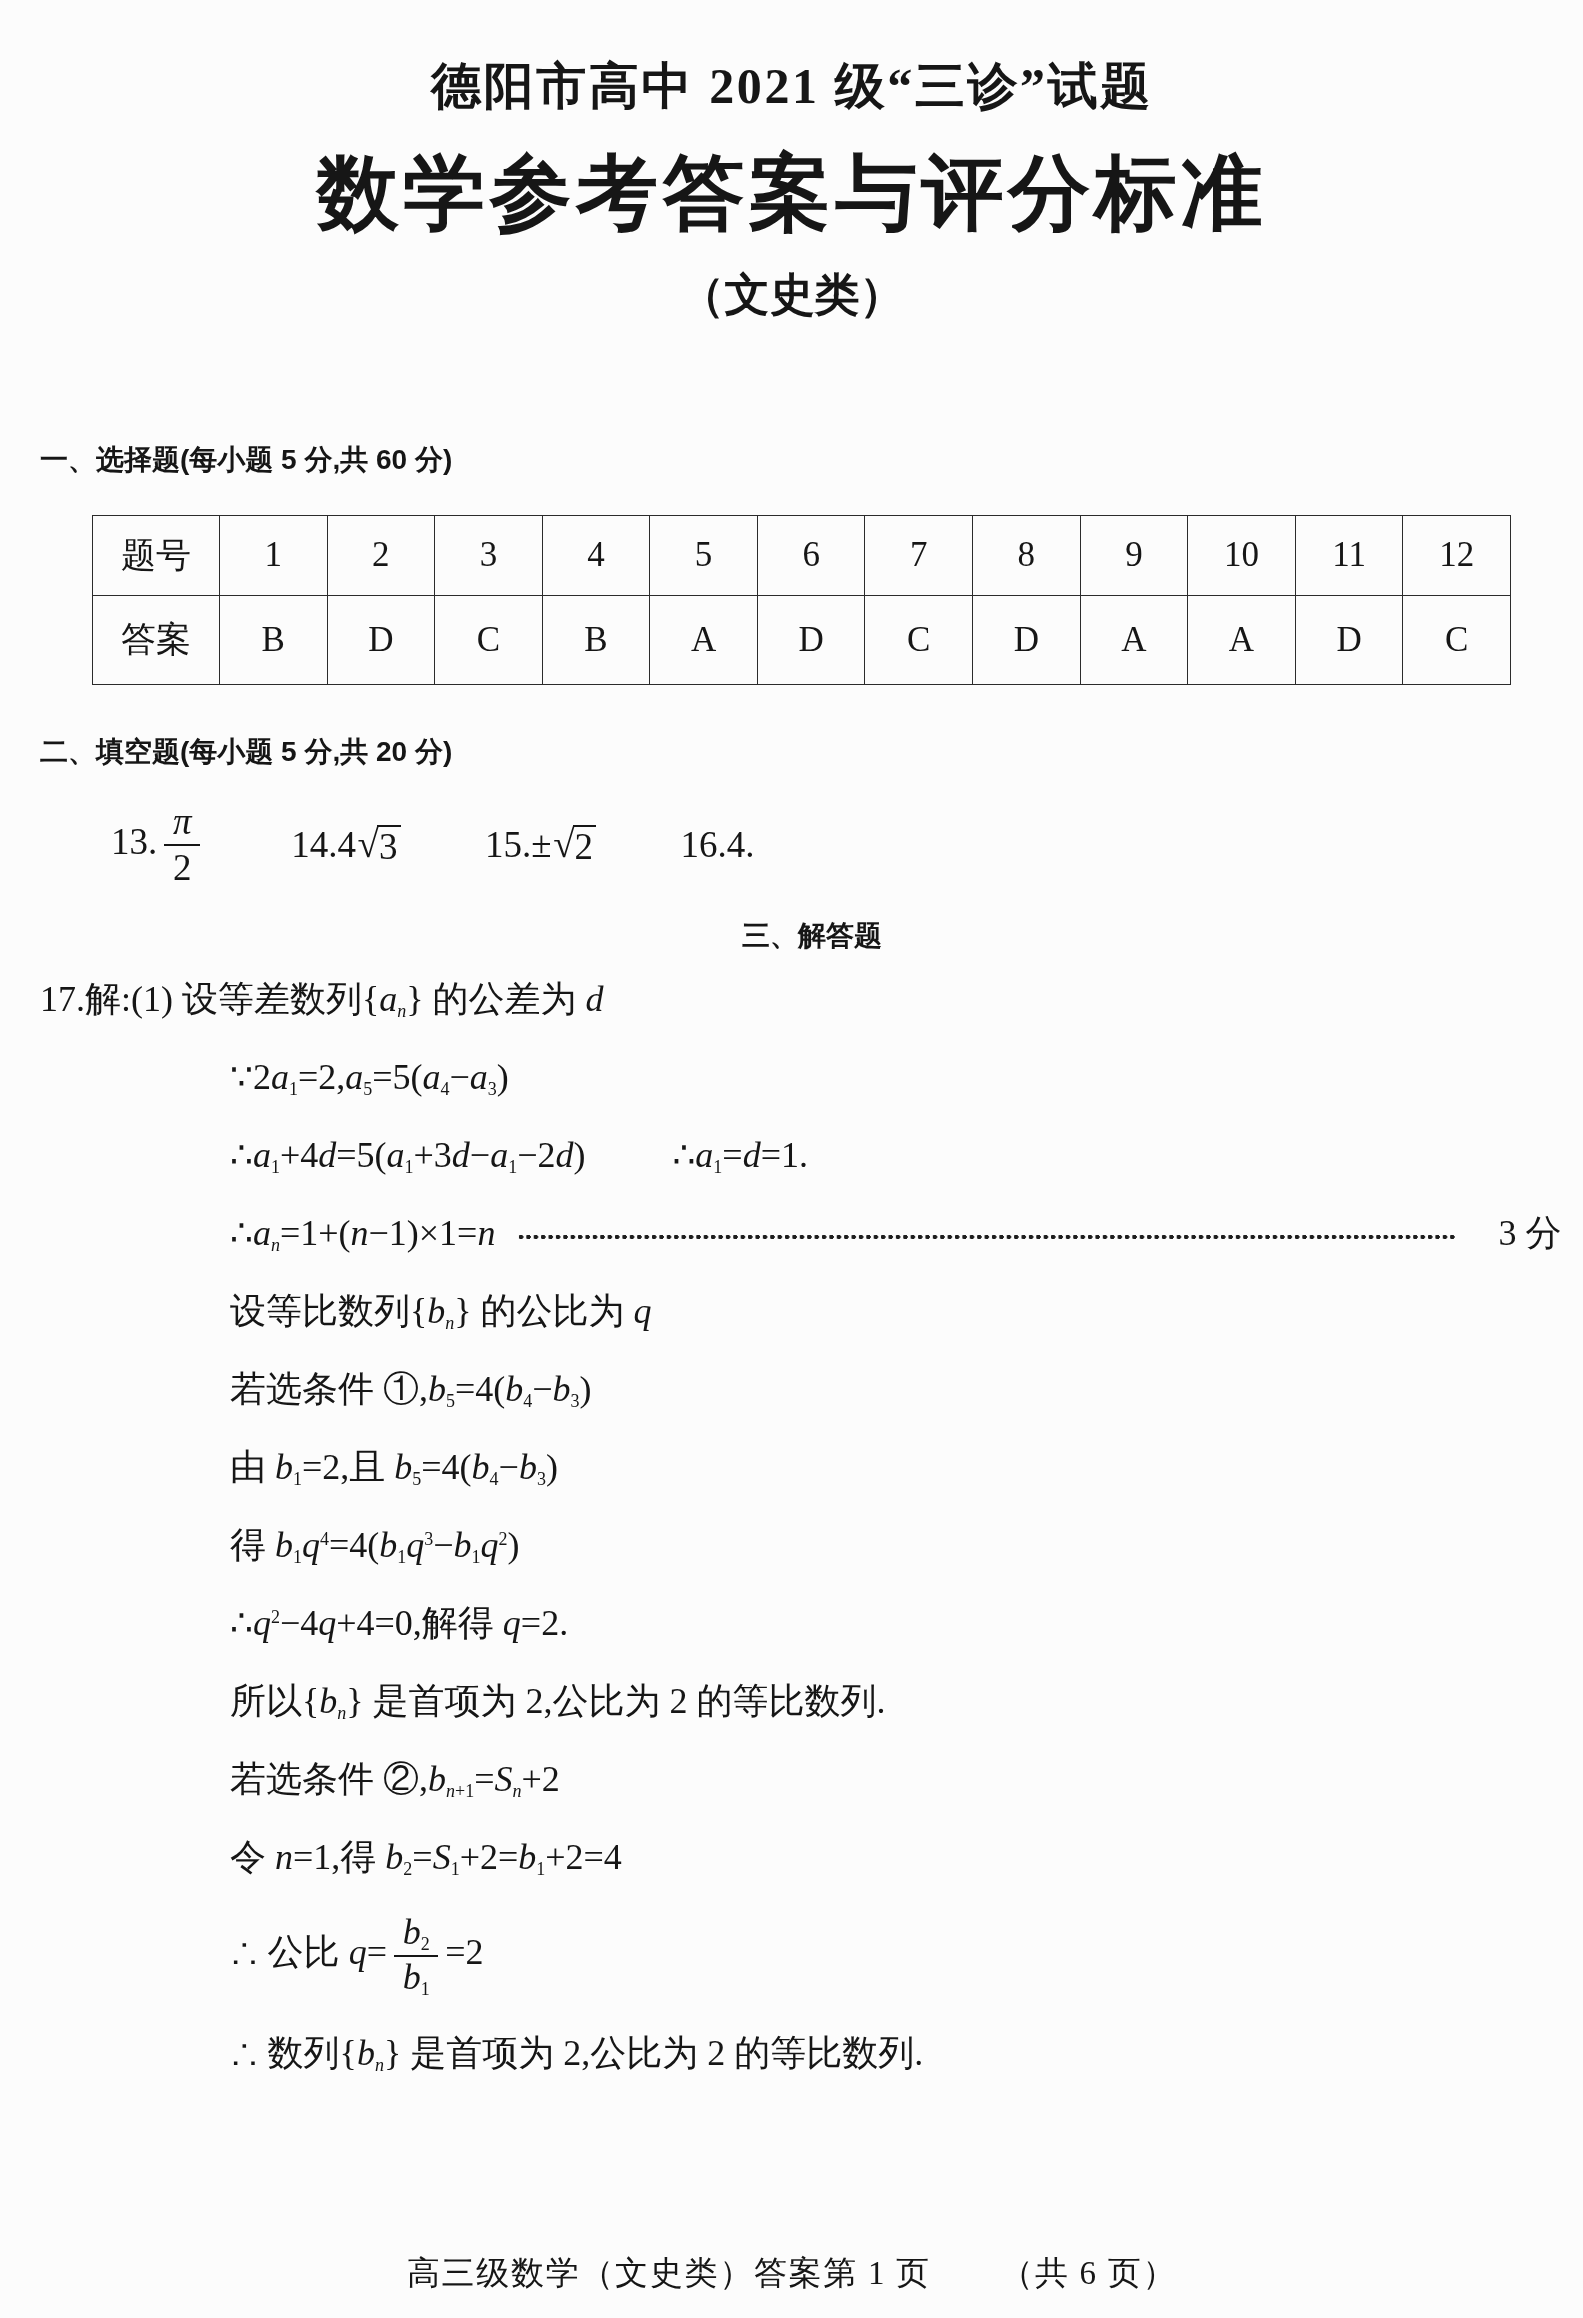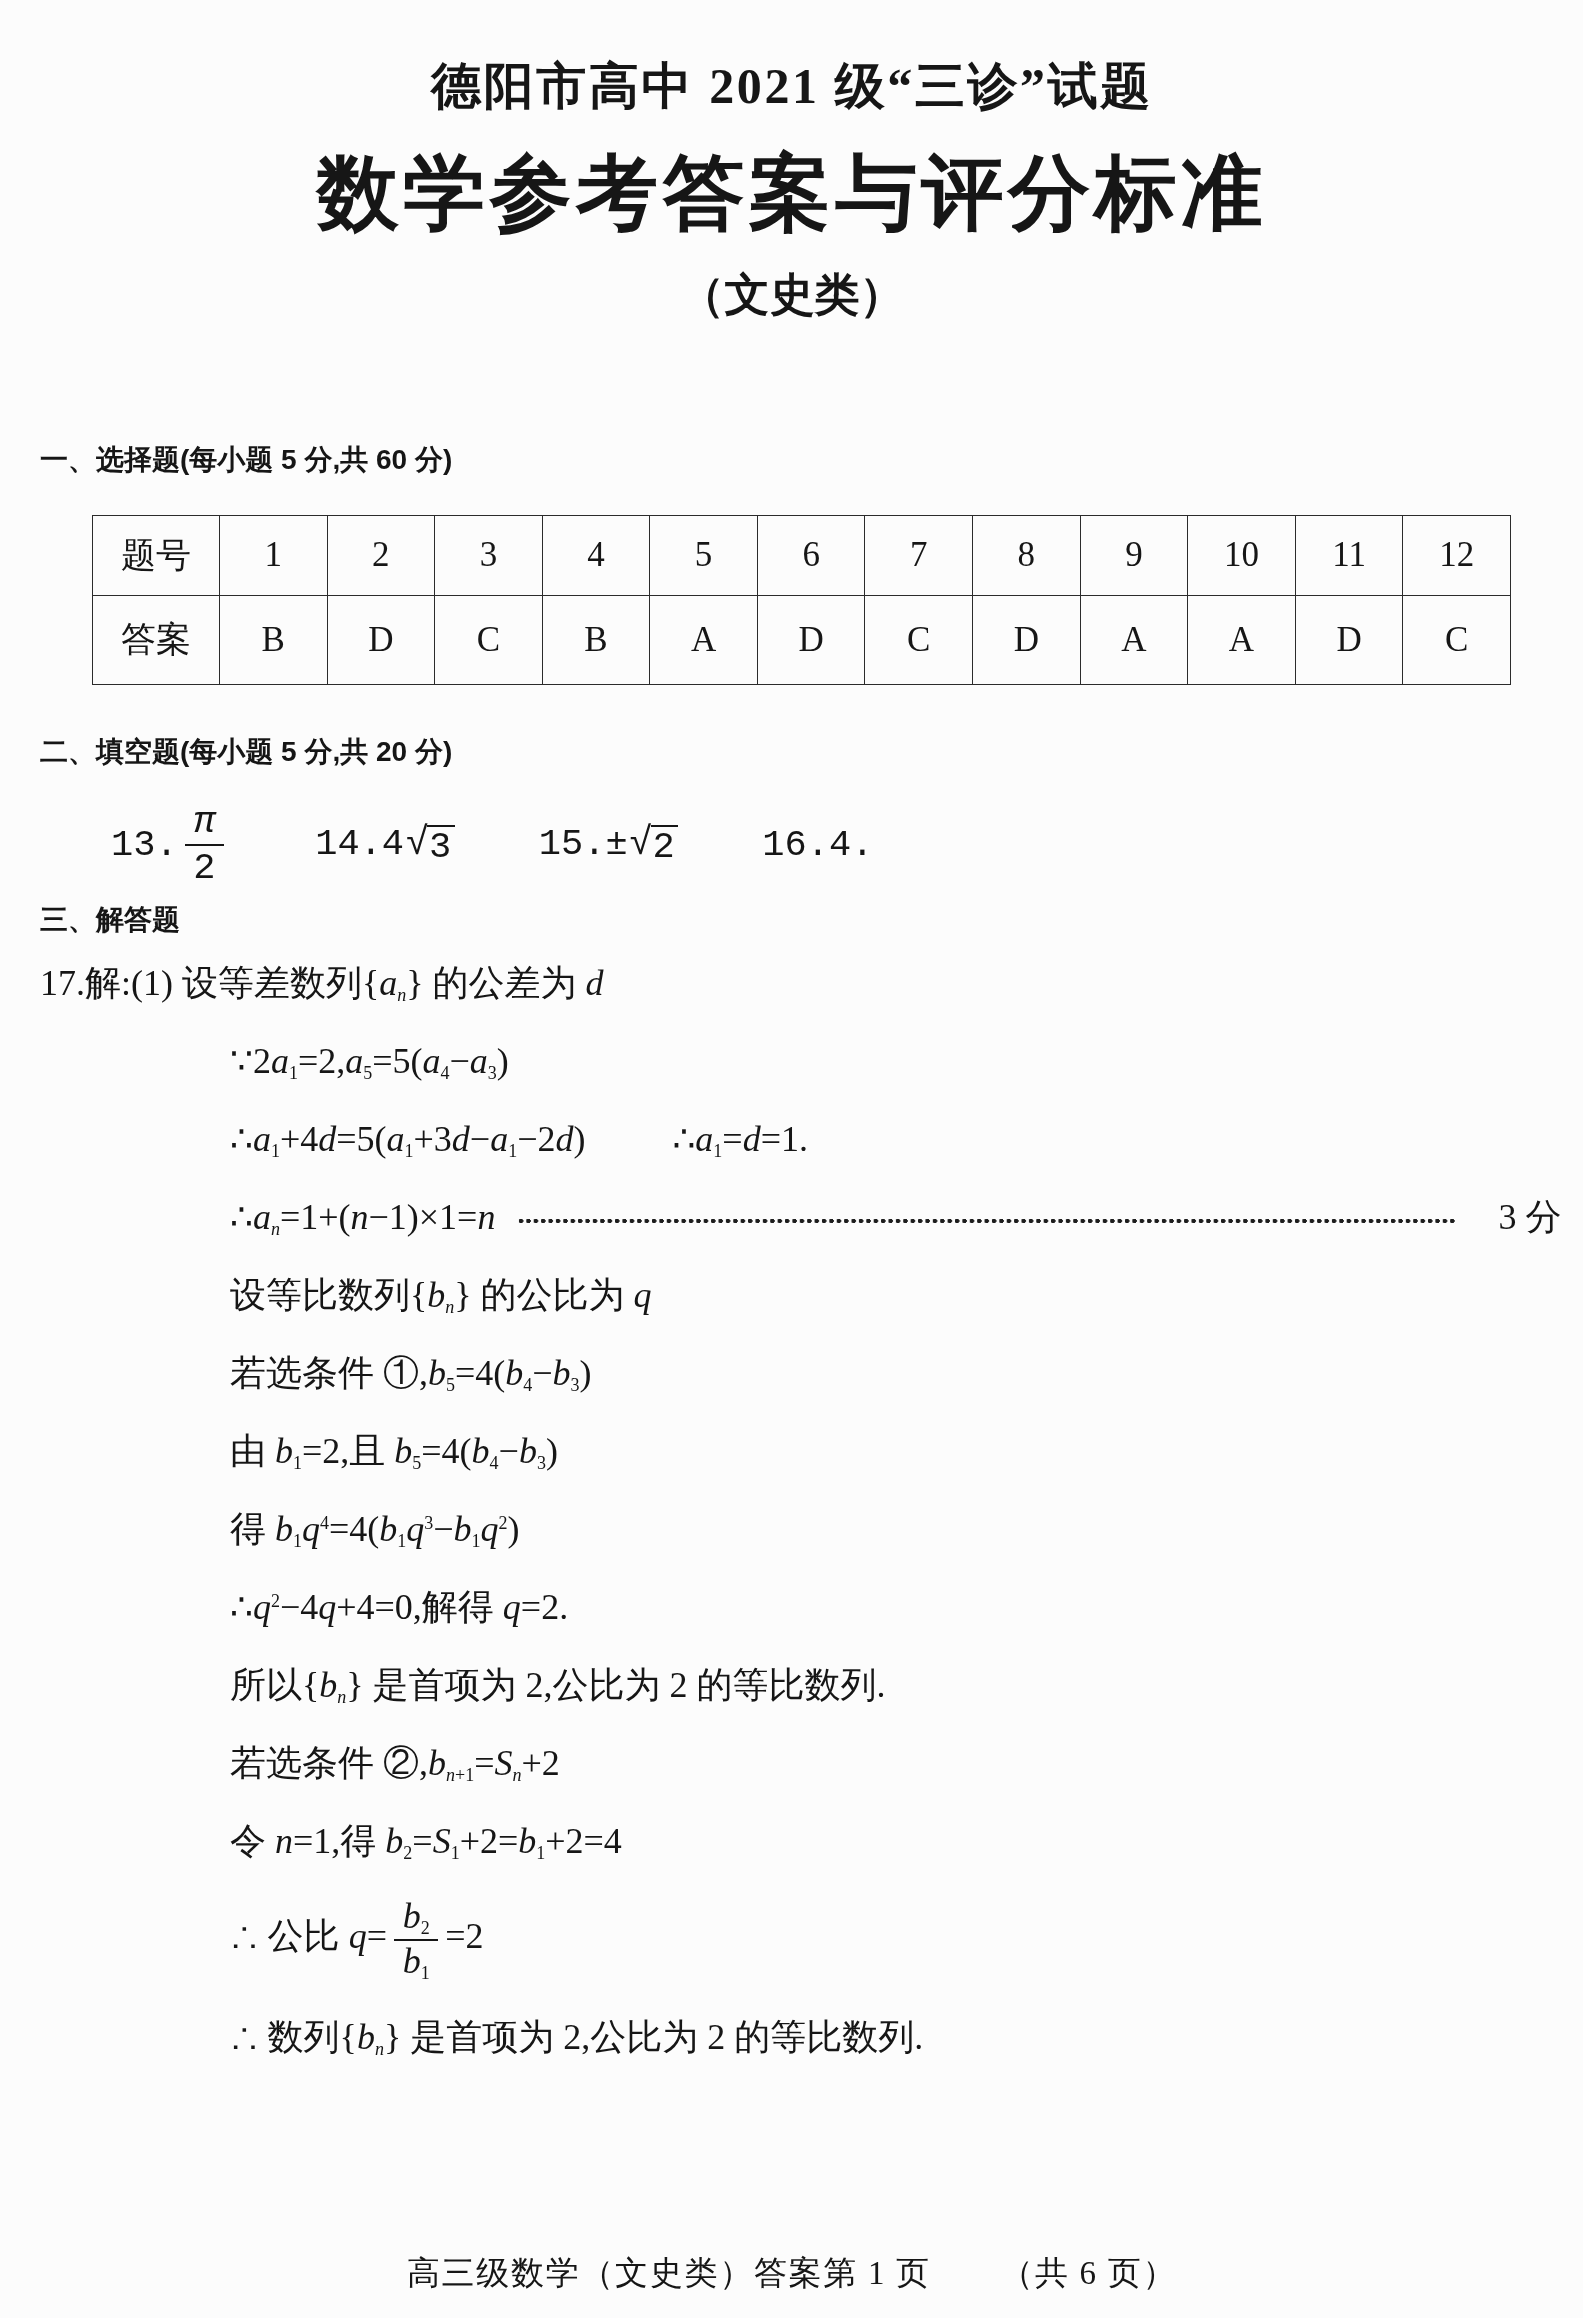--- a/index.html
+++ b/index.html
@@ -16,36 +16,35 @@
   }
   .h1{font-size:50px;font-weight:bold;text-align:center;letter-spacing:2.6px;line-height:1.2;}
   .h2{font-size:82px;font-weight:bold;text-align:center;letter-spacing:4.4px;margin-top:30px;line-height:1.18;}
   .h3{font-size:45px;font-weight:bold;text-align:center;margin-top:24.4px;line-height:1.25;}
   .sec-heading{
     font-family:"Liberation Sans","DejaVu Sans",sans-serif;
     font-size:28px;font-weight:bold;margin-left:40px;line-height:1.2;
   }
   .sec-choice{margin-top:120px;}
   .sec-fill{margin-top:50px;}
-  .sec-solve{margin-top:15px;}
+  .sec-solve{margin-top:31px;text-align:center;}
   table.answer-table{
     margin:38px 0 0 92px;
     border-collapse:collapse;table-layout:fixed;width:1419px;
   }
   .answer-table th,.answer-table td{
     border:1.7px solid #2b2b2b;text-align:center;vertical-align:middle;
     font-size:35px;font-weight:normal;padding:0;
   }
   .answer-table col.label-col{width:127px;}
   .answer-table tr.num-row{height:80px;}
   .answer-table tr.ans-row{height:89px;}
   .fill-row{
     margin:33px 14px 0 111px;display:flex;align-items:center;column-gap:84px;
     font-size:37px;
-    font-family:Liberation Mono, monospace;
   }
   .solution{margin-top:24.4px;}
   .sol-line{
     display:flex;align-items:center;
     font-size:36px;line-height:1.25;
     margin:0 22.6px 33px 230px;
   }
   .sol-line.indent-first{margin-left:40px;}
   .math{white-space:nowrap;}
   .m2-wrap{display:flex;align-items:center;}

